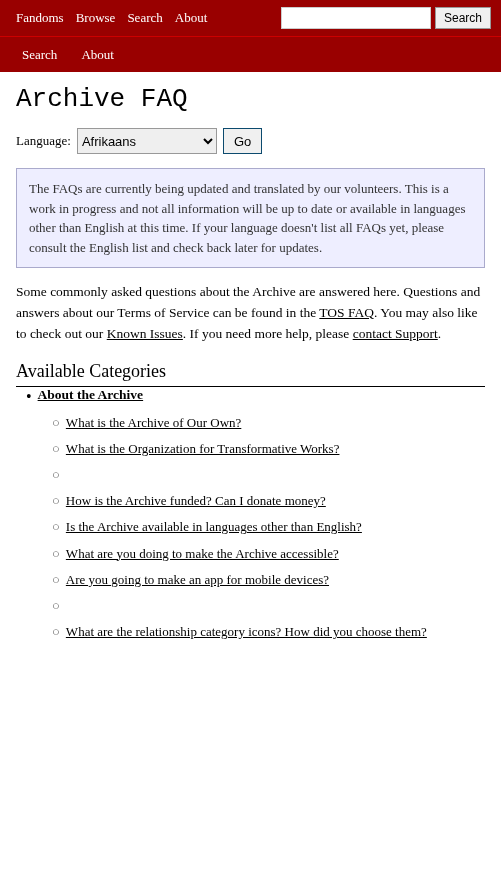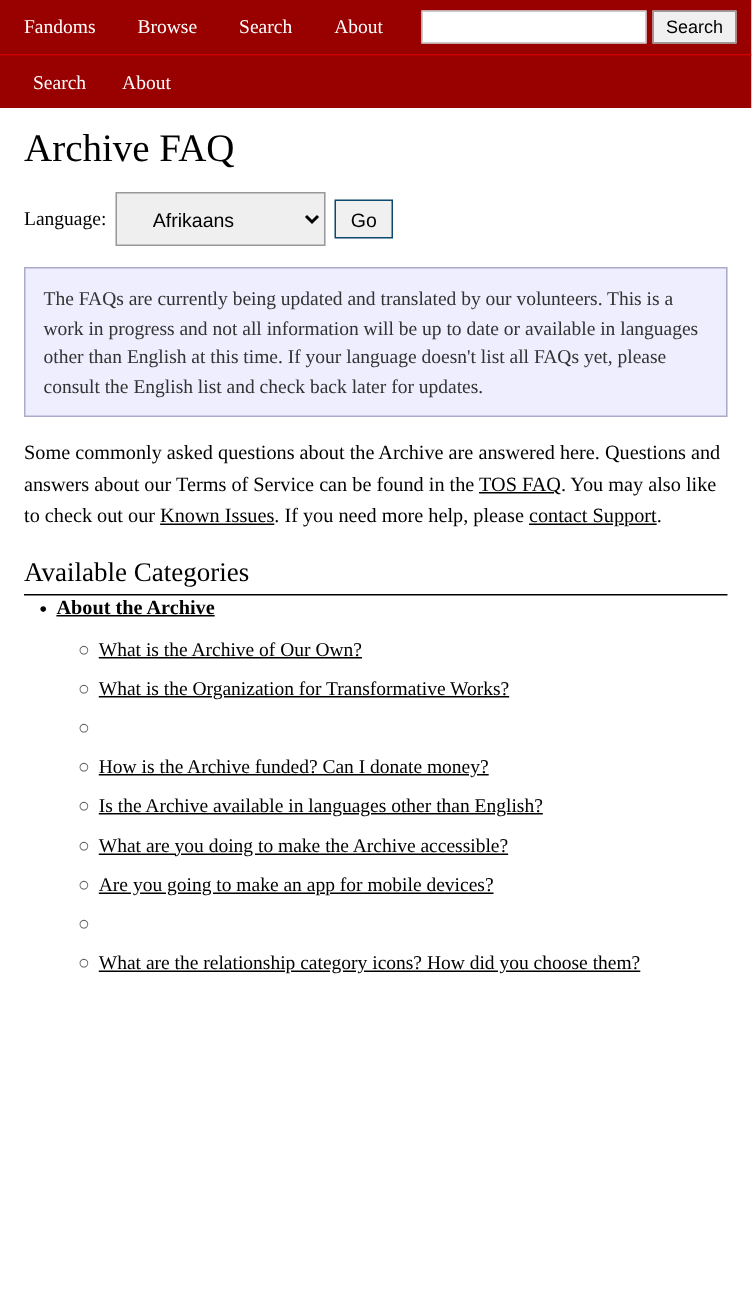--- a/index.html
+++ b/index.html
@@ -14,21 +14,21 @@
     
     .top-nav {
       background: #990000;
       display: flex;
       align-items: center;
       padding: 0 10px;
       height: 36px;
     }
     .nav-links {
       display: flex;
-      gap: 16px;
+      gap: 0;
       flex: 1;
     }
     .nav-link {
       color: #fff;
       text-decoration: none;
       font-family: Georgia, serif;
       font-size: 13px;
       padding: 4px 6px;
     }
     .search-bar {
@@ -74,40 +74,40 @@
     }
 
     
     .main-content {
       padding: 12px 16px 20px 16px;
     }
 
     .page-title {
       font-size: 26px;
       font-weight: normal;
-      font-family: Liberation Serif, serif;
+      font-family: Liberation Mono, monospace;
       margin-bottom: 14px;
       color: #000;
     }
 
     
     .language-row {
       display: flex;
       align-items: center;
       gap: 6px;
       margin-bottom: 14px;
     }
     .language-label {
       font-size: 13px;
     }
     .language-select {
-      height: 36px;
+      height: 26px;
       font-size: 13px;
       border: 1px solid #999;
-      padding: 2px 20px;
+      padding: 2px 0;
       min-width: 140px;
     }
     .go-btn {
       background: #f0f0f0;
       border: 1px solid #0c4a6e;
       padding: 2px 10px;
       font-size: 13px;
       cursor: pointer;
       height: 26px;
     }

